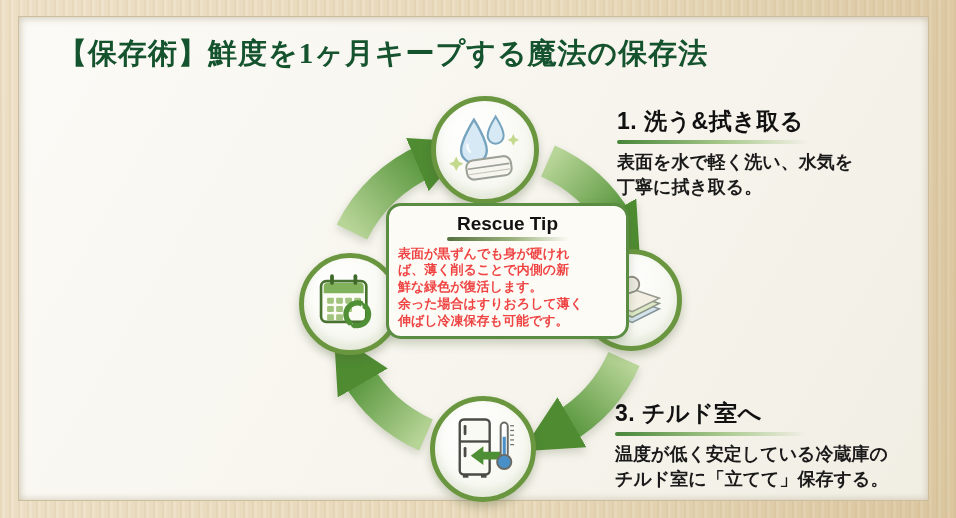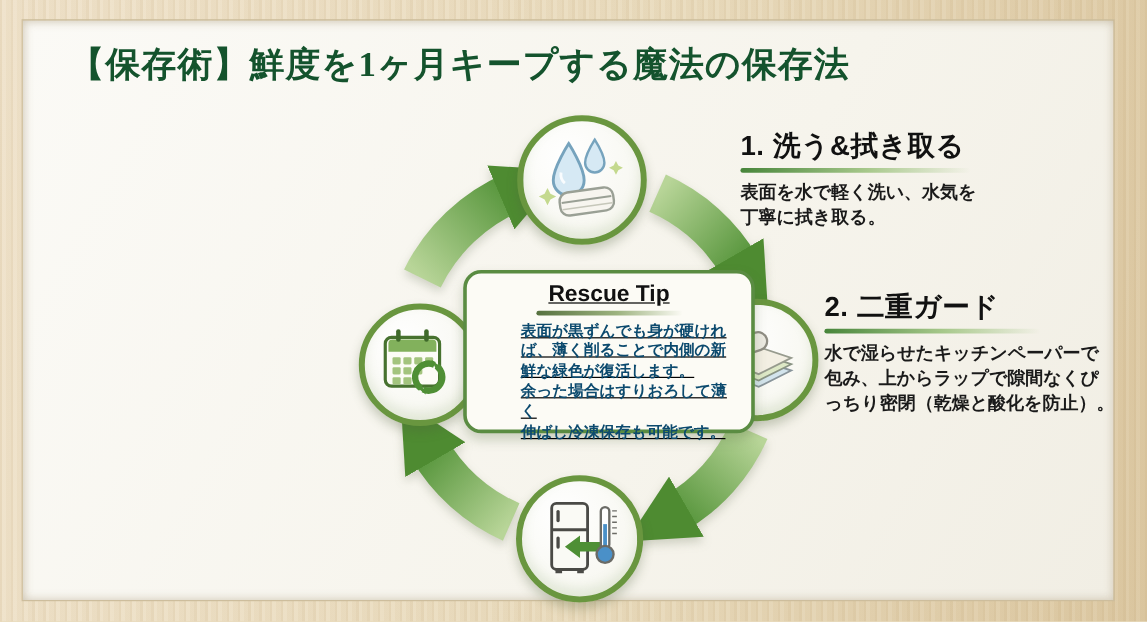--- a/index.html
+++ b/index.html
@@ -40,38 +40,38 @@
     box-shadow:0 5px 9px rgba(80,95,60,.30), inset 0 -6px 10px rgba(130,160,100,.18);
     display:flex;align-items:center;justify-content:center;
   }
   .ic-top{left:431px;top:96px;width:98px;height:98px;}
   .ic-right{left:580px;top:249px;width:92px;height:92px;}
   .ic-bottom{left:430px;top:396px;width:96px;height:96px;}
   .ic-left{left:299px;top:253px;width:92px;height:92px;}
   .icon-circle svg{width:82%;height:82%;}
 
   .tip-box{
-    position:absolute;left:386px;top:225px;width:243px;height:136px;
+    position:absolute;left:386px;top:203px;width:243px;height:136px;
     background:#fcfbf5;border:3.5px solid #5a8c42;border-radius:15px;
     box-shadow:0 5px 10px rgba(90,110,70,.28);
-    box-sizing:border-box;text-align:center;text-decoration:underline;
+    box-sizing:border-box;text-align:center;
   }
   .tip-title{margin-top:7px;font-size:19px;font-weight:700;color:#111;}
   .tip-divider{width:122px;height:3.5px;margin:2px auto 5px auto;border-radius:2px;
     background:linear-gradient(to right,#56713f 0%,#9db37f 55%,rgba(190,205,170,0) 100%);}
   .tip-body{
-    font-size:13px;font-weight:700;color:#0c4a6e;line-height:1.3;
-    white-space:pre-line;text-align:left;padding:0 9px;margin-left:36px;
+    font-size:13px;font-weight:700;color:#ef4444;line-height:1.3;
+    white-space:pre-line;text-align:left;padding:0 9px;
   }
 
   .step{position:absolute;}
   .step-heading{font-size:23px;font-weight:700;color:#111;letter-spacing:.5px;}
   .step-underline{height:3.5px;margin-top:3px;border-radius:2px;
     background:linear-gradient(to right,#47853a 0%,#a7c88b 55%,rgba(230,240,220,0) 100%);}
-  .step-desc{margin-top:6px;font-size:15px;font-weight:700;color:#1a1a1a;line-height:1.42;white-space:pre-line;}
+  .step-desc{margin-top:6px;font-size:18px;font-weight:700;color:#1a1a1a;line-height:1.42;white-space:pre-line;}
   .s1{left:617px;top:106px;} .s1 .step-underline{width:192px;}
   .s2{left:687px;top:240px;} .s2 .step-underline{width:180px;}
   .s3{left:615px;top:398px;} .s3 .step-underline{width:192px;}
   .s4{left:64px; top:242px;} .s4 .step-underline{width:196px;}
 </style>
 </head>
 <body>
 
 <div class="poster">
   <div class="wood-frame"></div>
@@ -195,22 +195,21 @@
 伸ばし冷凍保存も可能です。</div>
   </div>
 
   <div class="step s1">
     <div class="step-heading">1. 洗う&amp;拭き取る</div>
     <div class="step-underline"></div>
     <div class="step-desc">表面を水で軽く洗い、水気を
 丁寧に拭き取る。</div>
   </div>
 
-  <div class="step s2">
-    <div class="step-heading">2. 二重ガード</div>
+
+  <div class="step s3">
+    <div class="step-heading">3. チルド室へ</div>
     <div class="step-underline"></div>
-    <div class="step-desc">水で湿らせたキッチンペーパーで
-包み、上からラップで隙間なくぴ
-っちり密閉（乾燥と酸化を防止）。</div>
-  </div>
-
+    <div class="step-desc">温度が低く安定している冷蔵庫の
+チルド室に「立てて」保存する。</div>
+  </div>
 
 </div>
 
 </body></html>

